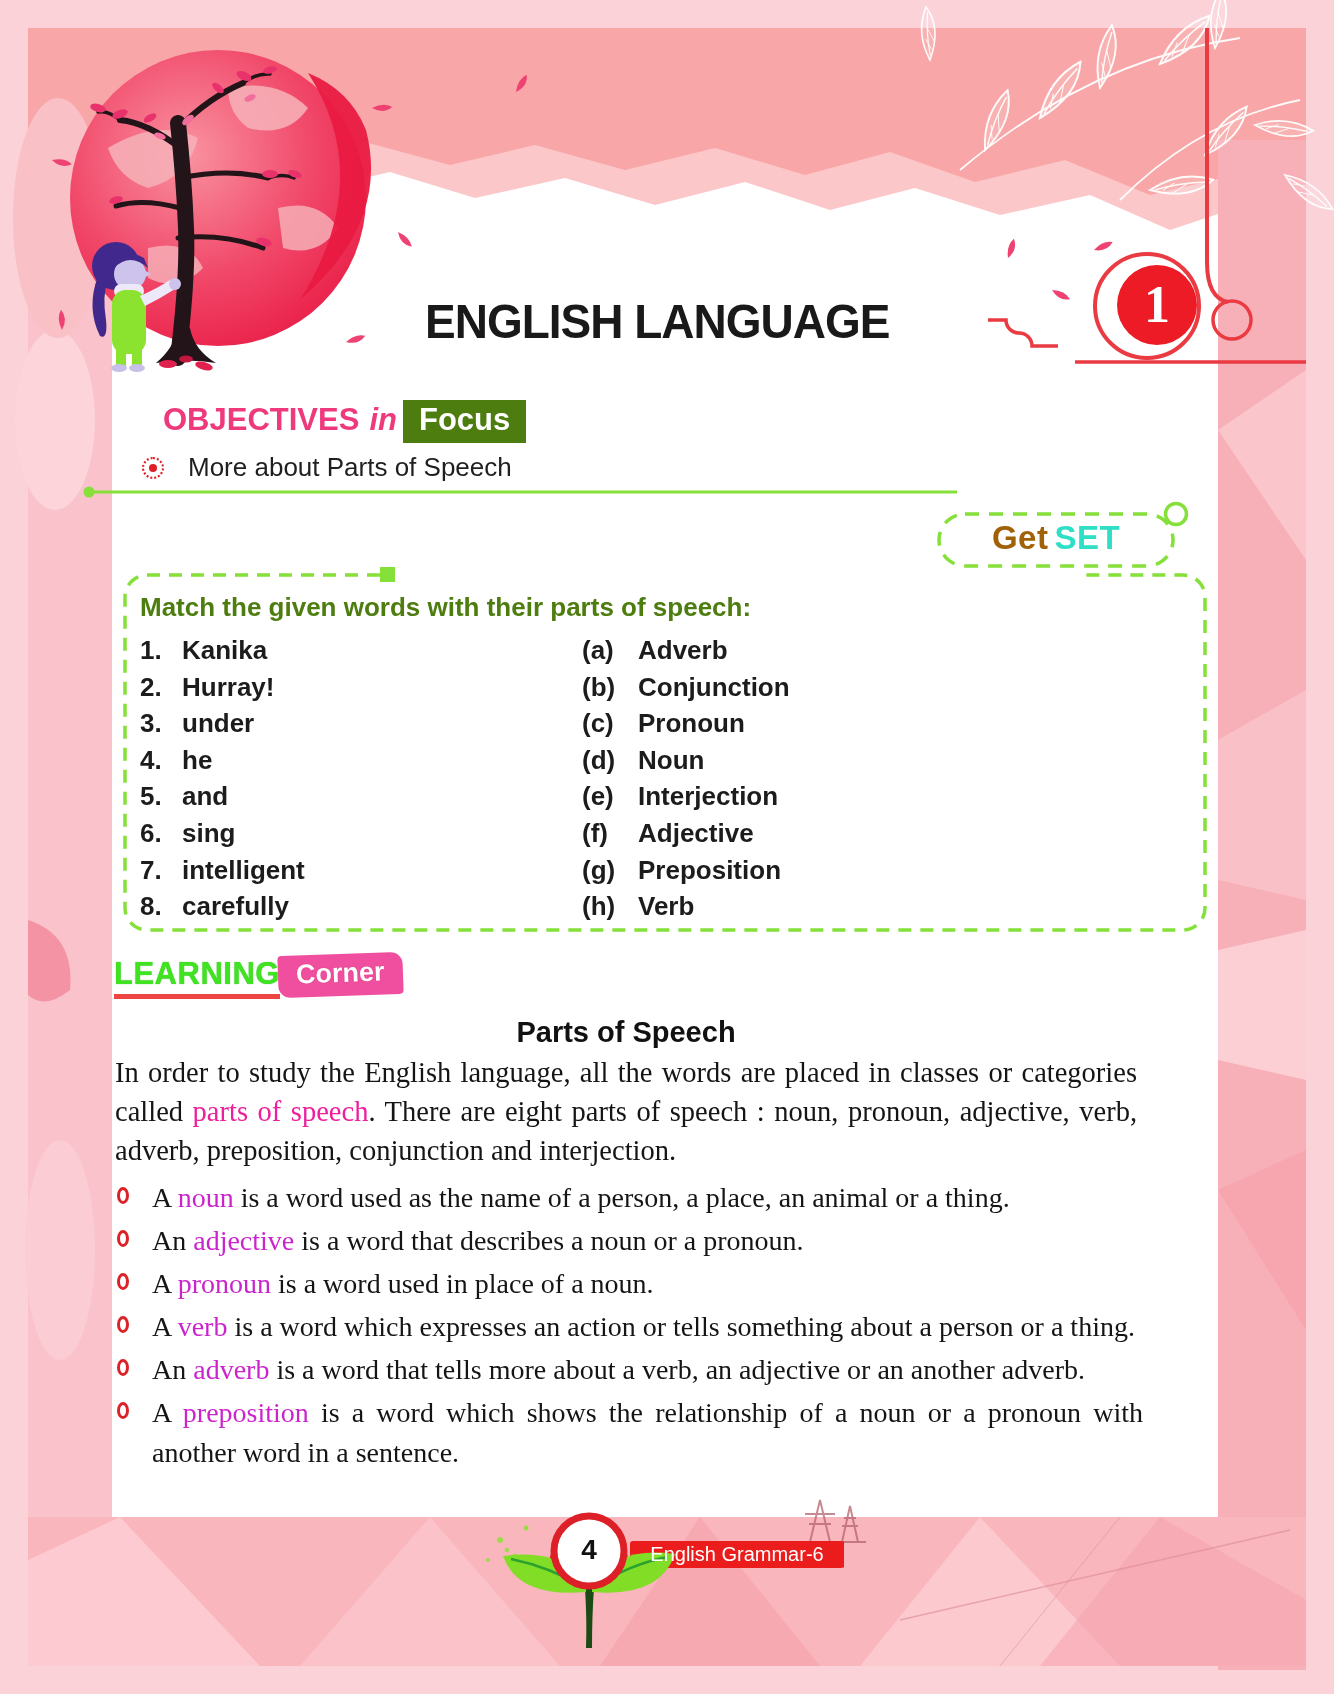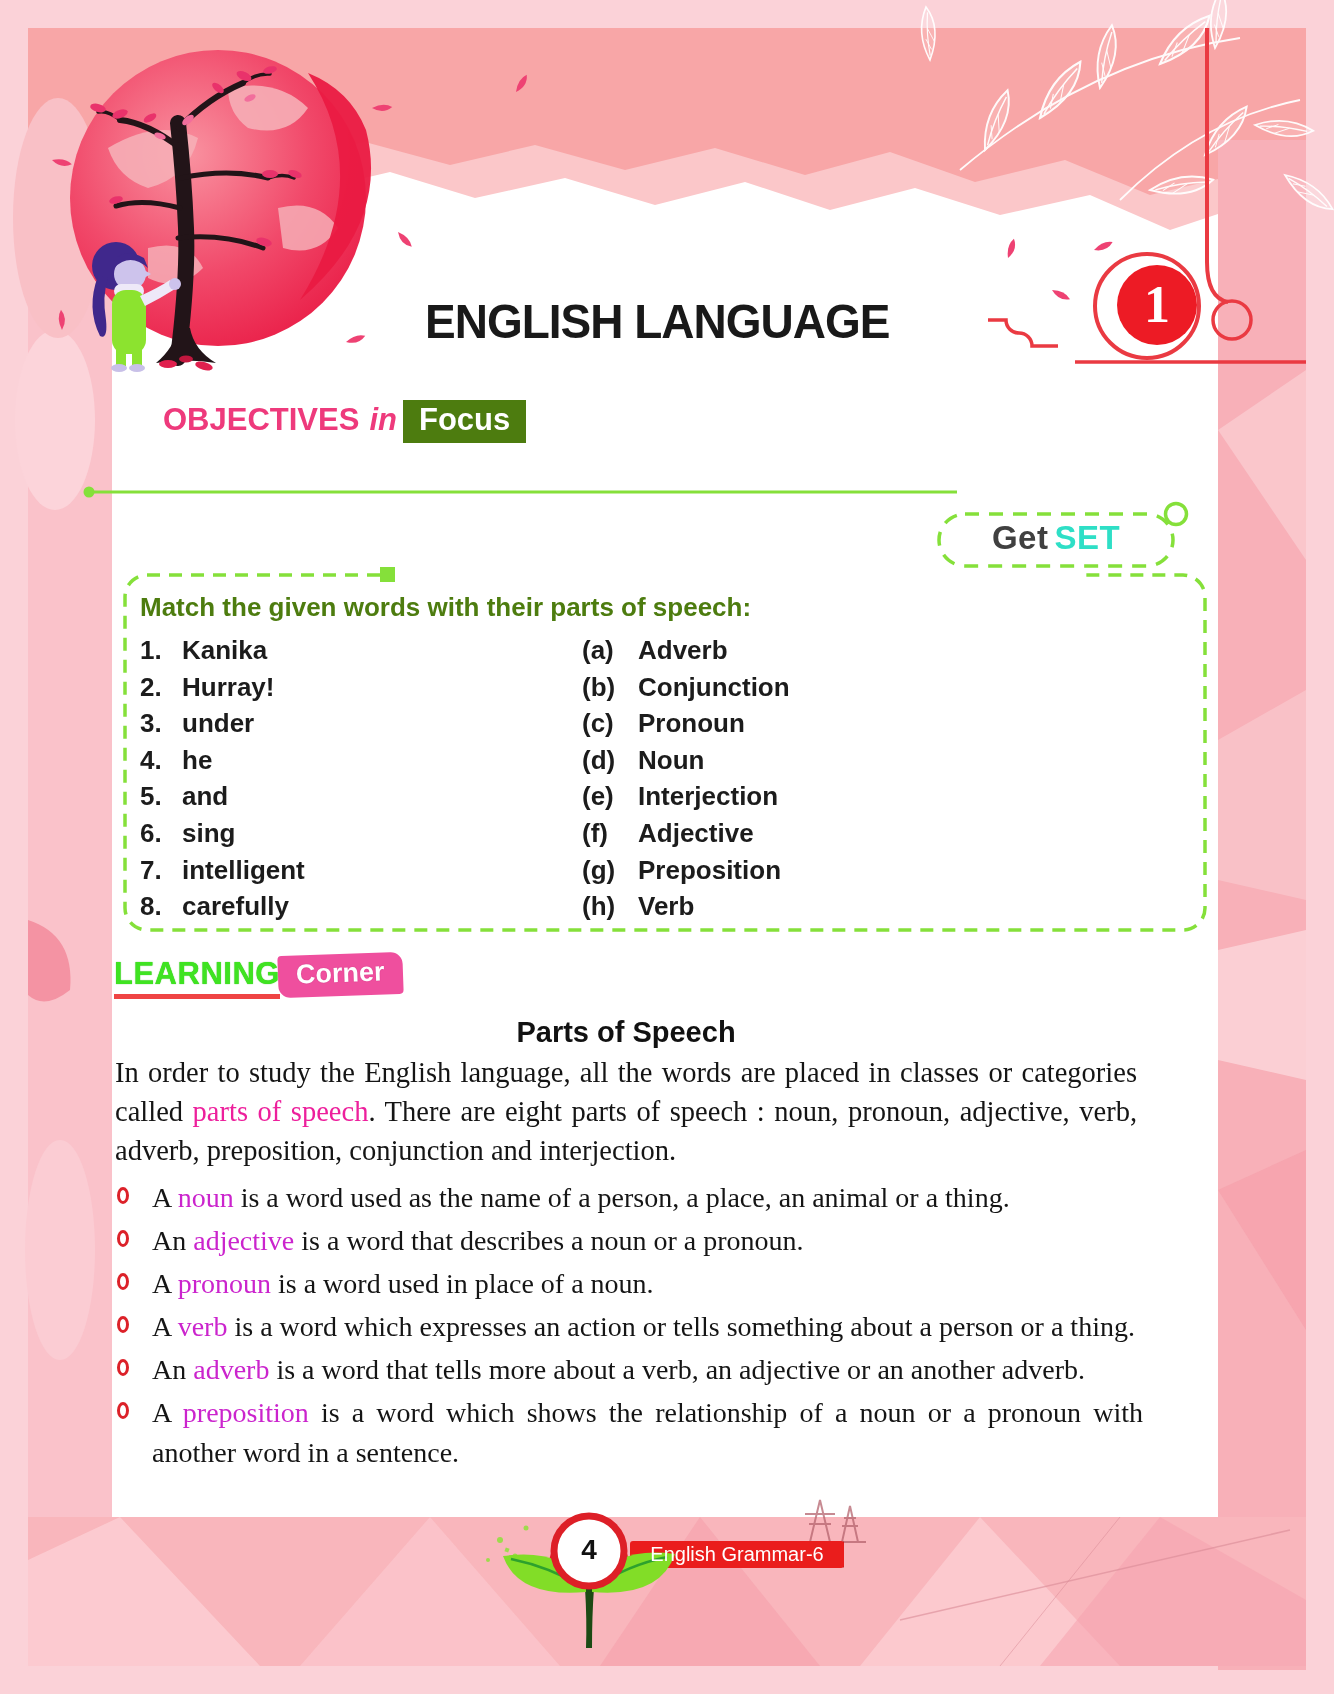--- a/index.html
+++ b/index.html
@@ -16,21 +16,21 @@
   .obj-in{font-style:italic;font-weight:bold;margin:0 6px 0 10px;}
   .obj-badge{display:inline-block;background:#4d7c0f;color:#fff;border-radius:0;
     padding:2px 16px 5px;font-style:normal;}
   .obj-item{left:142px;top:452px;display:flex;align-items:center;gap:24px;}
   .target-icon{width:18px;height:18px;border:2px dotted #e01f26;border-radius:50%;
     display:inline-flex;align-items:center;justify-content:center;}
   .target-dot{width:8px;height:8px;background:#e01f26;border-radius:50%;}
   .obj-item-label{font-size:26px;color:#1f1f1f;}
   .getset{left:939px;top:519px;width:234px;text-align:center;font-size:33px;font-weight:bold;
     letter-spacing:.5px;white-space:nowrap;}
-  .get{color:#404040;} .set{color:#2edfc6;margin-left:6px;}
+  .get{color:#a16207;} .set{color:#2edfc6;margin-left:6px;}
   .match-instruction{left:140px;top:592px;font-size:26px;font-weight:bold;color:#4d7c0f;}
   .match-rows{left:140px;top:632px;width:1040px;}
   .mrow{display:grid;grid-template-columns:42px 400px 56px 1fr;height:36.6px;
     align-items:baseline;font-size:26px;font-weight:bold;color:#1c1c1c;line-height:36.6px;}
   .learning{left:114px;top:956px;white-space:nowrap;}
   .learn-main{font-size:31px;font-weight:bold;letter-spacing:.5px;color:#3fe321;
     border-bottom:5px solid #ef4444;padding-bottom:3px;text-shadow:0 0 1px #2cb515;}
   .learn-badge{display:inline-block;background:#ef4f9e;color:#fff;font-size:27px;font-weight:bold;
     padding:4px 18px 7px;border-radius:4px 12px 4px 12px;transform:rotate(-2deg);
     margin-left:-2px;position:relative;top:-2px;text-shadow:0 0 1px #c22578;}
@@ -235,20 +235,26 @@
     </g>
   </svg>
 
   <div class="abs title-text">ENGLISH LANGUAGE</div>
   <div class="abs chapter-num">1</div>
 
   <div class="abs objectives">
     <span>OBJECTIVES</span><span class="obj-in">in</span><span class="obj-badge">Focus</span>
   </div>
 
+  <div class="abs obj-item">
+    <span class="target-icon">
+        <span class="target-dot"></span>
+      </span>
+    <span class="obj-item-label">More about Parts of Speech</span>
+  </div>
 
   <div class="abs getset">
     <span class="get">Get</span><span class="set">SET</span>
   </div>
 
   <div class="abs match-instruction">Match the given words with their parts of speech:</div>
 
   <div class="abs match-rows">
     <div class="mrow">
         <span>1.</span>

